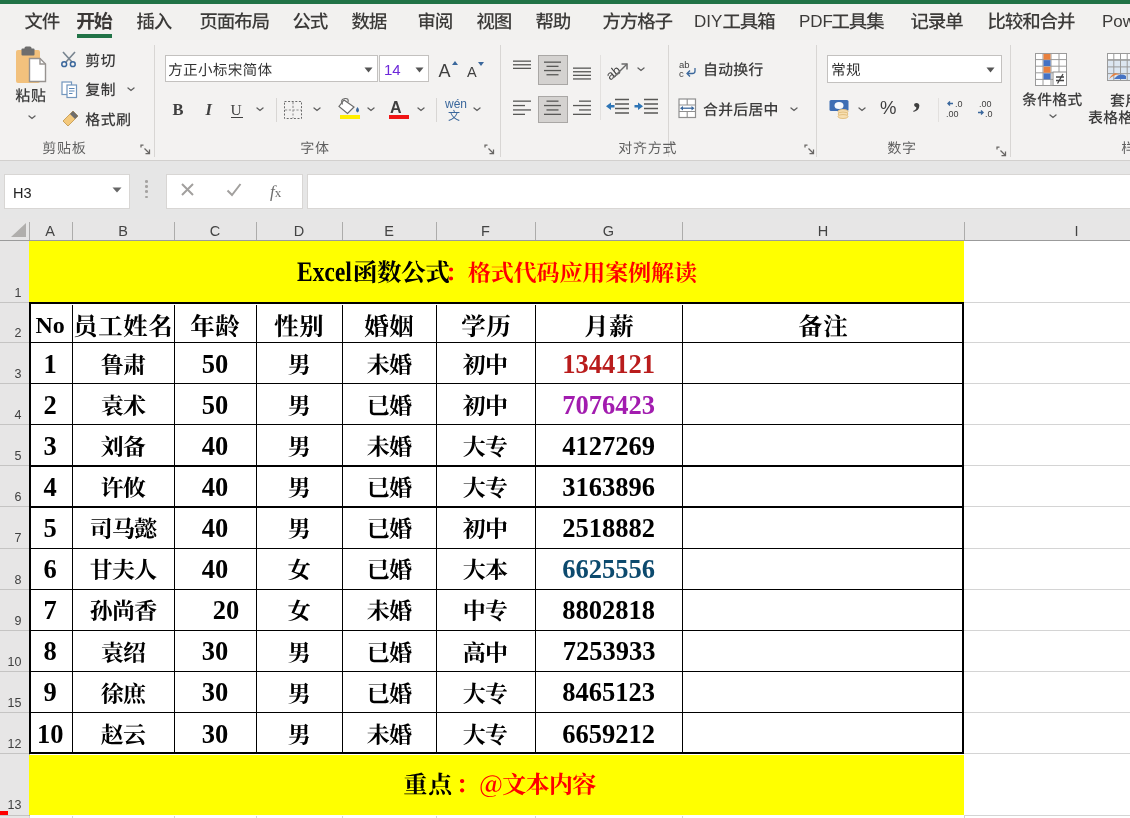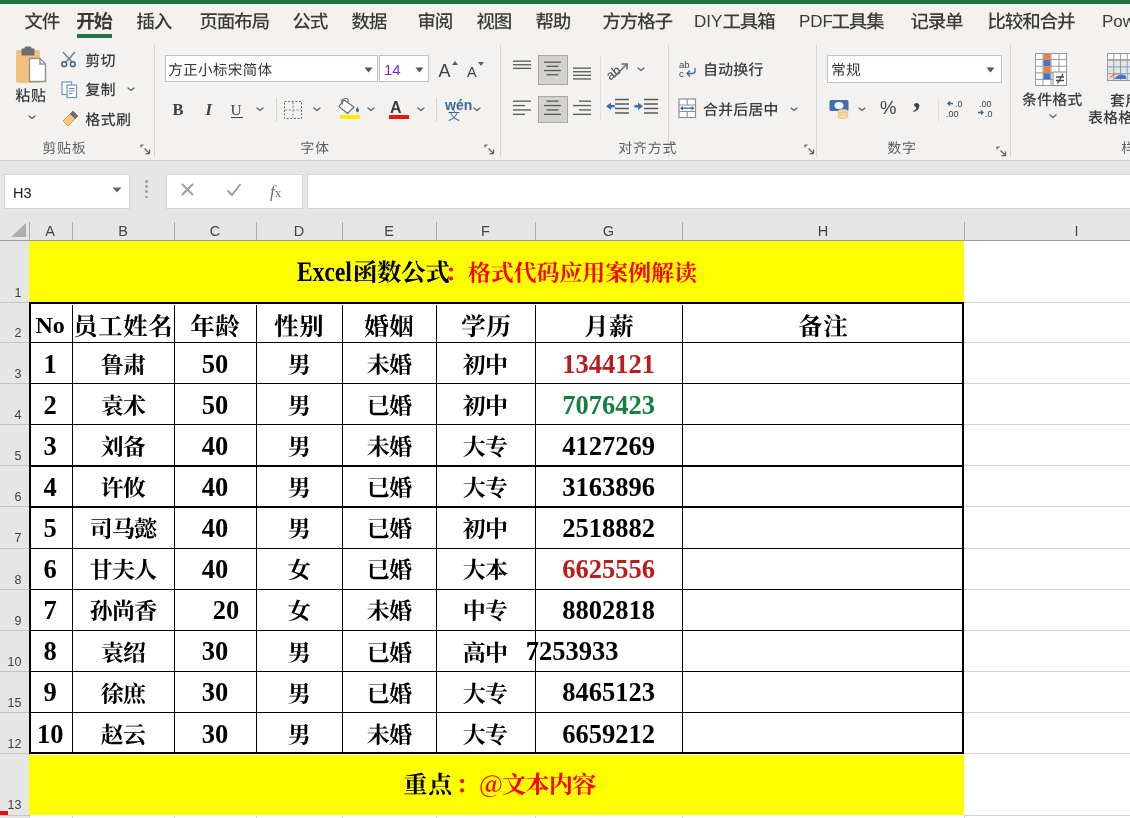--- a/index.html
+++ b/index.html
@@ -327,21 +327,21 @@
 <div class="b" style="left:339.8px;top:114.9px;width:20.5px;height:4.0px;background:#ffee00;"></div>
 <svg class="ic" style="left:367.0px;top:106.5px" width="8" height="5" viewBox="0 0 8 5">
     <path d="M1 1 L4.0 3.5 L7.0 1" stroke="#5f5f5f" stroke-width="1.3" fill="none" stroke-linecap="round"></path>
   </svg>
 <div class="t" style="left:390.0px;top:100.46px;font-size:16.0px;color:#3f3f3f;font-weight:700;">A</div>
 <div class="b" style="left:388.7px;top:115.1px;width:20.7px;height:4.0px;background:#f01414;"></div>
 <svg class="ic" style="left:417.0px;top:106.5px" width="8" height="5" viewBox="0 0 8 5">
     <path d="M1 1 L4.0 3.5 L7.0 1" stroke="#5f5f5f" stroke-width="1.3" fill="none" stroke-linecap="round"></path>
   </svg>
 <div class="b" style="left:436.0px;top:98.0px;width:1.0px;height:24.0px;background:#d8d6d4;"></div>
-<div class="t" style="left:445.0px;top:98.38px;font-size:14px;color:#3a679c;font-weight:bold;">wén</div>
+<div class="t" style="left:445.0px;top:98.38px;font-size:12px;color:#3a679c;">wén</div>
 <svg class="r" fill="#3a679c" style="left:448.0px;top:119.5px">
     <use href="#q52" transform="translate(0.0 0)scale(0.01200 -0.01200)"></use>
   </svg>
 <svg class="ic" style="left:473.0px;top:106.5px" width="8" height="5" viewBox="0 0 8 5">
     <path d="M1 1 L4.0 3.5 L7.0 1" stroke="#5f5f5f" stroke-width="1.3" fill="none" stroke-linecap="round"></path>
   </svg>
 <svg class="r" fill="#5f5f5f" style="left:299.8px;top:153.0px">
     <use href="#q53" transform="translate(0.3 0)scale(0.01400 -0.01400)"></use>
     <use href="#q51" transform="translate(15.0 0)scale(0.01400 -0.01400)"></use>
   </svg>
@@ -746,21 +746,21 @@
     <use href="#q116" transform="translate(-0.3 0)scale(0.02300 -0.02300)"></use>
   </svg>
 <svg class="r" fill="#000" style="left:366.7px;top:413.9px">
     <use href="#q122" transform="translate(-0.3 0)scale(0.02300 -0.02300)"></use>
     <use href="#q106" transform="translate(22.0 0)scale(0.02300 -0.02300)"></use>
   </svg>
 <svg class="r" fill="#000" style="left:463.2px;top:413.9px">
     <use href="#q118" transform="translate(-0.3 0)scale(0.02300 -0.02300)"></use>
     <use href="#q119" transform="translate(22.0 0)scale(0.02300 -0.02300)"></use>
   </svg>
-<div class="t" style="left:608.5px;top:391.71px;font-size:26.5px;color:#15803d;font-family:'Liberation Serif',serif;font-weight:700;transform:translateX(-50%);">7076423</div>
+<div class="t" style="left:608.5px;top:391.71px;font-size:26.5px;color:#a21caf;font-family:'Liberation Serif',serif;font-weight:700;transform:translateX(-50%);">7076423</div>
 <div class="t" style="left:50.2px;top:432.81px;font-size:26.5px;color:#000;font-family:'Liberation Serif',serif;font-weight:700;transform:translateX(-50%);">3</div>
 <svg class="r" fill="#000" style="left:100.7px;top:455.0px">
     <use href="#q123" transform="translate(-0.3 0)scale(0.02300 -0.02300)"></use>
     <use href="#q112" transform="translate(22.0 0)scale(0.02300 -0.02300)"></use>
   </svg>
 <div class="t" style="left:215.0px;top:432.81px;font-size:26.5px;color:#000;font-family:'Liberation Serif',serif;font-weight:700;transform:translateX(-50%);">40</div>
 <svg class="r" fill="#000" style="left:287.9px;top:455.0px">
     <use href="#q116" transform="translate(-0.3 0)scale(0.02300 -0.02300)"></use>
   </svg>
 <svg class="r" fill="#000" style="left:366.7px;top:455.0px">
@@ -820,21 +820,21 @@
     <use href="#q134" transform="translate(-0.3 0)scale(0.02300 -0.02300)"></use>
   </svg>
 <svg class="r" fill="#000" style="left:366.7px;top:578.3px">
     <use href="#q122" transform="translate(-0.3 0)scale(0.02300 -0.02300)"></use>
     <use href="#q106" transform="translate(22.0 0)scale(0.02300 -0.02300)"></use>
   </svg>
 <svg class="r" fill="#000" style="left:463.2px;top:578.3px">
     <use href="#q124" transform="translate(-0.3 0)scale(0.02300 -0.02300)"></use>
     <use href="#q95" transform="translate(22.0 0)scale(0.02300 -0.02300)"></use>
   </svg>
-<div class="t" style="left:608.5px;top:556.11px;font-size:26.5px;color:#b91c1c;font-family:'Liberation Serif',serif;font-weight:700;transform:translateX(-50%);">6625556</div>
+<div class="t" style="left:608.5px;top:556.11px;font-size:26.5px;color:#0c4a6e;font-family:'Liberation Serif',serif;font-weight:700;transform:translateX(-50%);">6625556</div>
 <div class="t" style="left:50.2px;top:597.21px;font-size:26.5px;color:#000;font-family:'Liberation Serif',serif;font-weight:700;transform:translateX(-50%);">7</div>
 <svg class="r" fill="#000" style="left:89.5px;top:619.4px">
     <use href="#q135" transform="translate(-0.3 0)scale(0.02300 -0.02300)"></use>
     <use href="#q136" transform="translate(22.0 0)scale(0.02300 -0.02300)"></use>
     <use href="#q137" transform="translate(44.2 0)scale(0.02300 -0.02300)"></use>
   </svg>
 <div class="t" style="left:215.0px;top:597.21px;font-size:26.5px;color:#000;font-family:'Liberation Serif',serif;font-weight:700;transform:translateX(-50%);margin-left:11px;">20</div>
 <svg class="r" fill="#000" style="left:287.9px;top:619.4px">
     <use href="#q134" transform="translate(-0.3 0)scale(0.02300 -0.02300)"></use>
   </svg>
@@ -857,21 +857,21 @@
     <use href="#q116" transform="translate(-0.3 0)scale(0.02300 -0.02300)"></use>
   </svg>
 <svg class="r" fill="#000" style="left:366.7px;top:660.5px">
     <use href="#q122" transform="translate(-0.3 0)scale(0.02300 -0.02300)"></use>
     <use href="#q106" transform="translate(22.0 0)scale(0.02300 -0.02300)"></use>
   </svg>
 <svg class="r" fill="#000" style="left:463.2px;top:660.5px">
     <use href="#q139" transform="translate(-0.3 0)scale(0.02300 -0.02300)"></use>
     <use href="#q119" transform="translate(22.0 0)scale(0.02300 -0.02300)"></use>
   </svg>
-<div class="t" style="left:572px;top:638.31px;font-size:26.5px;color:#000;font-family:'Liberation Serif',serif;font-weight:700;transform:translateX(-50%);">7253933</div>
+<div class="t" style="left:609px;top:638.31px;font-size:26.5px;color:#000;font-family:'Liberation Serif',serif;font-weight:700;transform:translateX(-50%);">7253933</div>
 <div class="t" style="left:50.2px;top:679.41px;font-size:26.5px;color:#000;font-family:'Liberation Serif',serif;font-weight:700;transform:translateX(-50%);">9</div>
 <svg class="r" fill="#000" style="left:100.7px;top:701.6px">
     <use href="#q140" transform="translate(-0.3 0)scale(0.02300 -0.02300)"></use>
     <use href="#q141" transform="translate(22.0 0)scale(0.02300 -0.02300)"></use>
   </svg>
 <div class="t" style="left:215.0px;top:679.41px;font-size:26.5px;color:#000;font-family:'Liberation Serif',serif;font-weight:700;transform:translateX(-50%);">30</div>
 <svg class="r" fill="#000" style="left:287.9px;top:701.6px">
     <use href="#q116" transform="translate(-0.3 0)scale(0.02300 -0.02300)"></use>
   </svg>
 <svg class="r" fill="#000" style="left:366.7px;top:701.6px">

